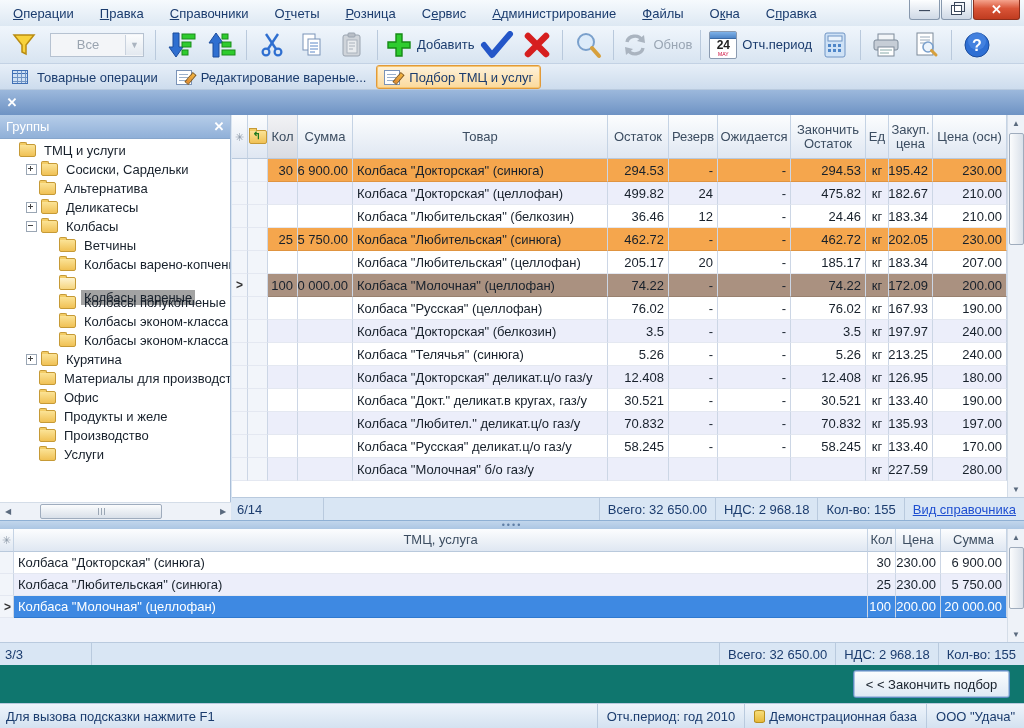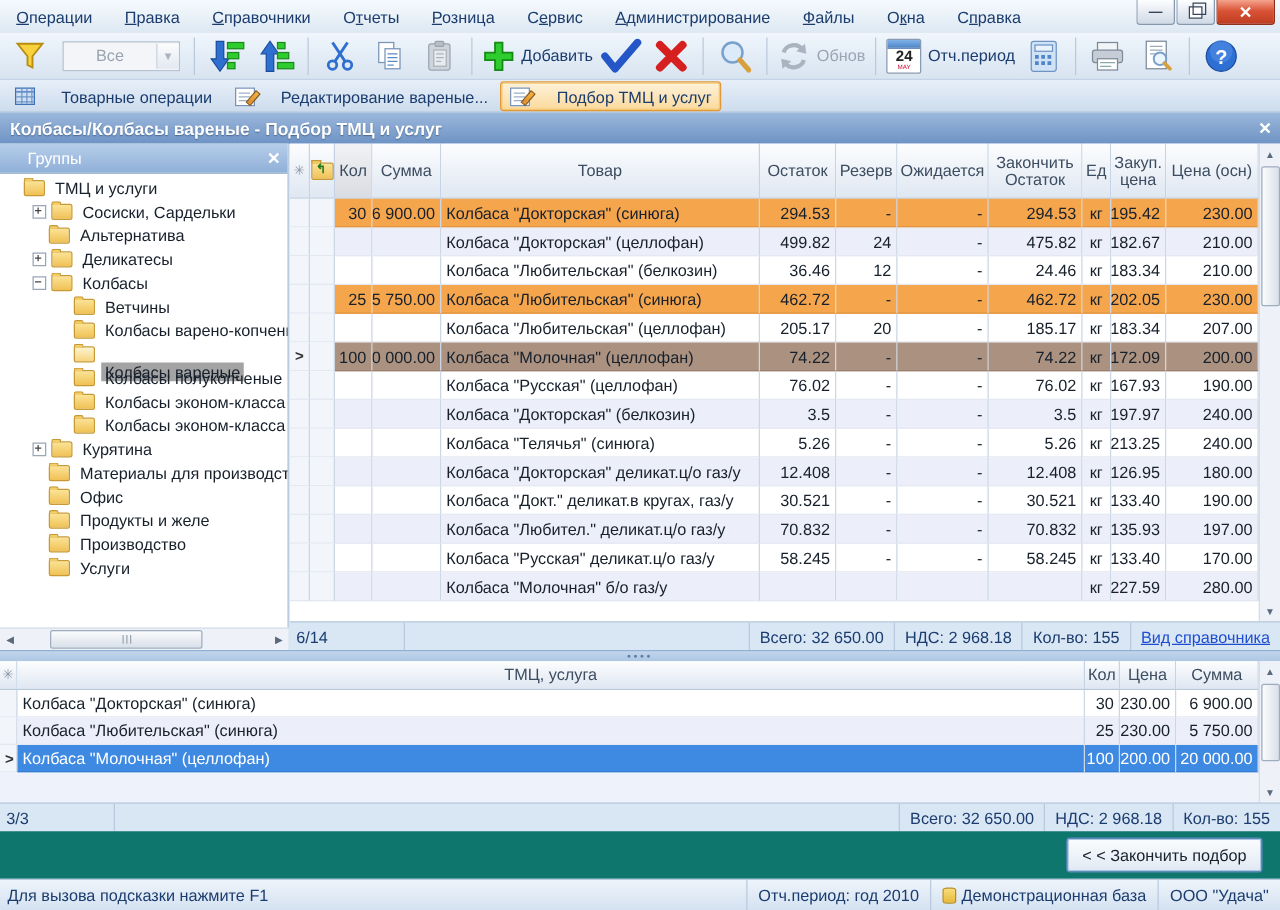--- a/index.html
+++ b/index.html
@@ -24,39 +24,39 @@
   .tb-btn{height:34px;min-width:34px;display:flex;align-items:center;justify-content:center;gap:5px;flex:none;padding:0 3px;}
   .tb-label{color:#1b3c6e;font-size:13px;}
   .tb-label.disabled{color:#9aa6b4;}
   .combo{width:92px;height:22px;border:1px solid #b6c2d1;background:#f3f5f8;display:flex;align-items:center;margin:0 6px;}
   .combo-text{flex:1;text-align:center;color:#9aa4b0;font-size:13px;}
   .combo-arrow{width:17px;height:20px;border-left:1px solid #c9d2de;background:linear-gradient(#fbfcfd,#e3e9f0);
     display:flex;align-items:center;justify-content:center;color:#aab4c0;font-size:9px;}
   
   .tabsbar{position:absolute;left:0;top:64px;width:1024px;height:26px;
     background:linear-gradient(#e7eff8,#cddced);border-bottom:1px solid #b9cade;display:flex;align-items:flex-end;padding-left:3px;box-sizing:border-box;}
-  .tab{display:flex;align-items:center;gap:21px;height:22px;padding:0 7px;margin:0 1px;color:#1b3c6e;font-size:13px;border:1px solid transparent;border-radius:3px;}
+  .tab{display:flex;align-items:center;gap:9px;height:22px;padding:0 7px;margin:0 1px;color:#1b3c6e;font-size:13px;border:1px solid transparent;border-radius:3px;}
   .tab.active{background:linear-gradient(#fef2da,#fbd99b);border-color:#e19a3a;box-shadow:0 0 0 1px #f6c671 inset;}
   .icon-grid{width:14px;height:12px;border:1px solid #3f6fb5;background:
     linear-gradient(#cfe0f4,#cfe0f4) ;position:relative;flex:none;}
   .icon-grid:before{content:"";position:absolute;left:0;top:2px;right:0;height:1px;background:#3f6fb5;box-shadow:0 4px 0 #6f94c4,0 8px 0 #6f94c4;}
   .icon-grid:after{content:"";position:absolute;top:0;bottom:0;left:4px;width:1px;background:#6f94c4;box-shadow:4px 0 0 #6f94c4,8px 0 0 #6f94c4;}
   .icon-edit{width:14px;height:13px;background:#fff;border:1px solid #7a93b8;position:relative;flex:none;}
   .icon-edit:before{content:"";position:absolute;left:2px;top:3px;width:9px;height:1px;background:#9ab0cc;box-shadow:0 3px 0 #9ab0cc,0 6px 0 #9ab0cc;}
   .icon-edit:after{content:"";position:absolute;right:-2px;bottom:-1px;width:3px;height:11px;background:linear-gradient(#f3b43c,#e2892b);transform:rotate(40deg);border:0.5px solid #8a5a14;}
   
   .titlebar{position:absolute;left:0;top:90px;width:1024px;height:25px;
     background:linear-gradient(#9cb8dc,#6e93c4);display:flex;align-items:center;color:#fff;}
   .titlebar .t{font-weight:bold;font-size:14px;padding-left:8px;flex:1;text-shadow:0 1px 1px #49668e;}
   .titlebar .x{width:24px;text-align:center;font-weight:bold;font-size:13px;}
   
   .workspace{position:absolute;left:0;top:115px;width:1024px;height:405px;}
   .tree-panel{position:absolute;left:0;top:0;width:231px;height:405px;background:#fff;border-right:1px solid #a9bed8;box-sizing:border-box;}
   .tree-head{height:23px;background:linear-gradient(#b6cde9,#90b0d8);color:#fff;display:flex;align-items:center;font-size:13px;border-bottom:1px solid #87a6cc;}
-  .tree-head .t{flex:1;padding-left:22px;}
+  .tree-head .t{flex:1;padding-left:6px;}
   .tree-head .x{width:22px;text-align:center;font-weight:bold;}
   .tree-body{position:absolute;top:23px;left:0;right:0;bottom:17px;overflow:hidden;padding-top:3px;}
   .tree-row{height:19px;display:flex;align-items:center;white-space:nowrap;}
   .expander{width:9px;height:9px;border:1px solid #9aa6b4;background:#fff;flex:none;position:relative;margin-right:4px;}
   .expander:before{content:"";position:absolute;left:1px;top:3px;width:5px;height:1px;background:#444;}
   .expander.plus:after{content:"";position:absolute;left:3px;top:1px;width:1px;height:5px;background:#444;}
   .folder{width:15px;height:11px;background:linear-gradient(#fbe396,#f0c155);border:1px solid #c69a36;border-radius:1px 2px 2px 2px;position:relative;flex:none;margin-right:5px;}
   .folder:before{content:"";position:absolute;left:-1px;top:-3px;width:6px;height:2px;background:#f3cd67;border:1px solid #c69a36;border-bottom:none;border-radius:2px 2px 0 0;}
   .folder.open{background:linear-gradient(#fdf3cf,#f6d57e);}
   .tree-label{font-size:13px;color:#17202b;padding:0 3px;}
@@ -293,21 +293,20 @@
         <span class="icon-edit"></span>
         <span>Редактирование вареные...</span>
       </div>
       <div class="tab active">
         <span class="icon-edit"></span>
         <span>Подбор ТМЦ и услуг</span>
       </div>
     </div>
 
   <div class="titlebar">
-    <span class="t">Колбасы/Колбасы вареные - Подбор ТМЦ и услуг</span>
     <span class="x">✕</span>
   </div>
 
   <div class="workspace">
 
     <div class="tree-panel">
       <div class="tree-head">
         <span class="t">Группы</span>
         <span class="x">✕</span>
       </div>

